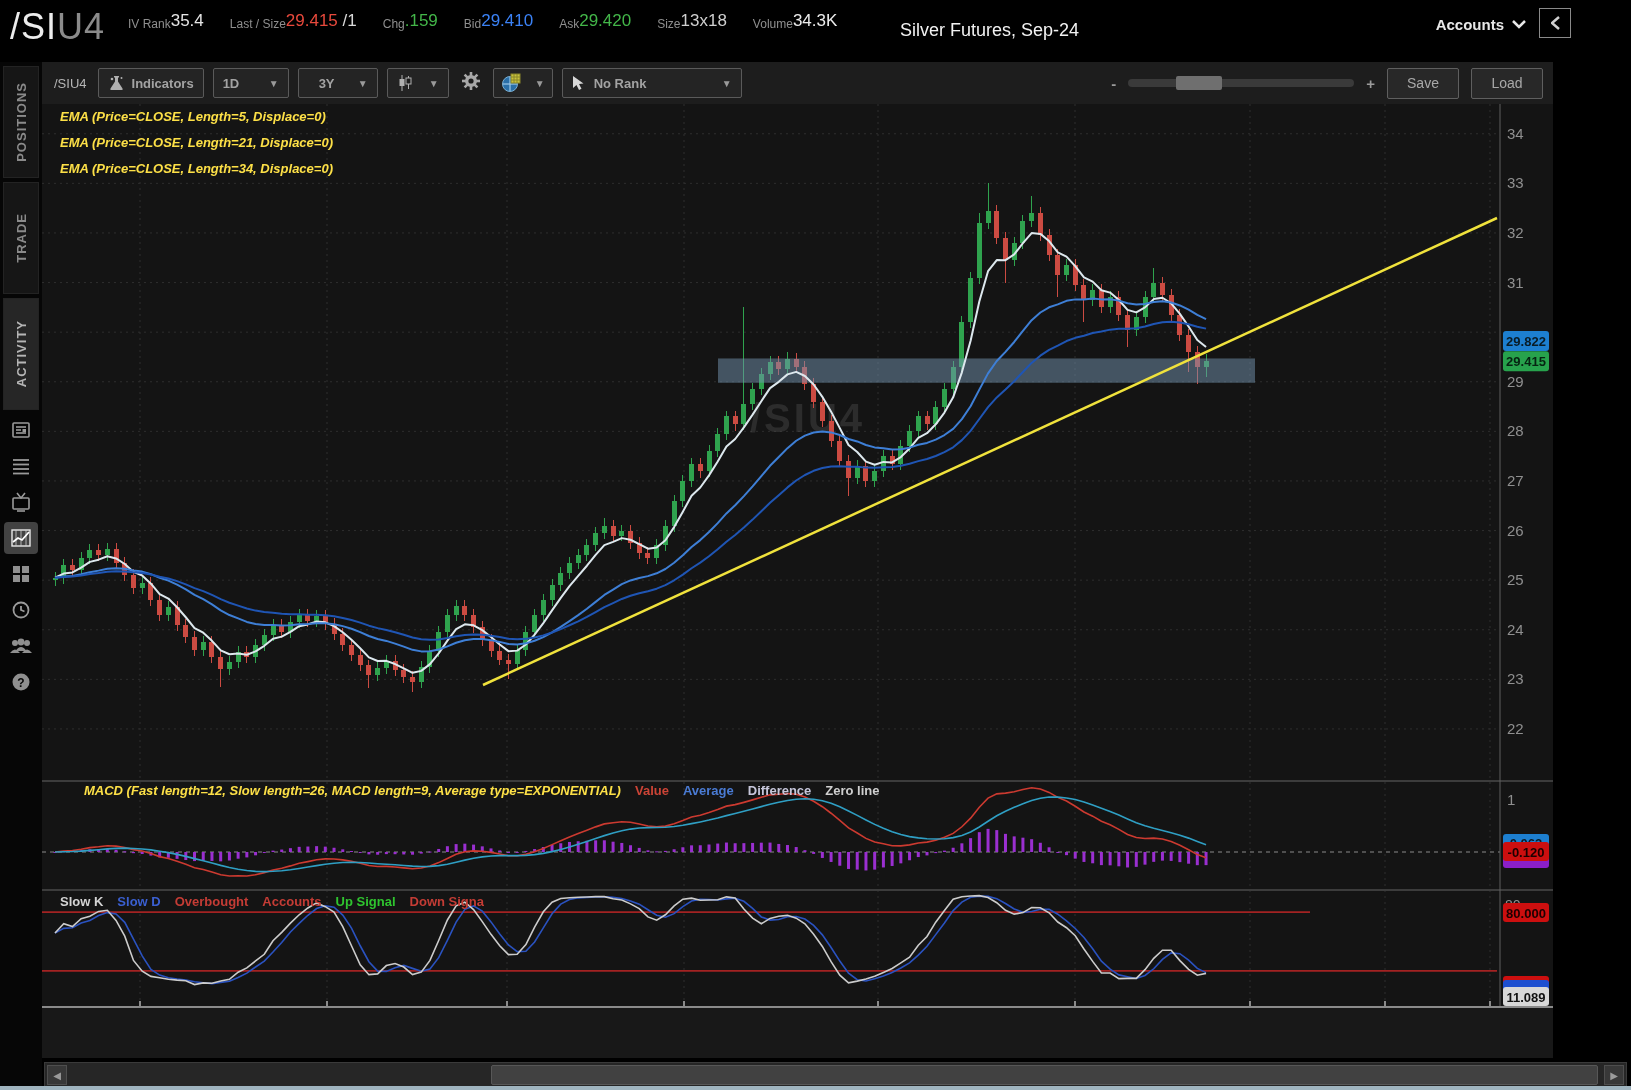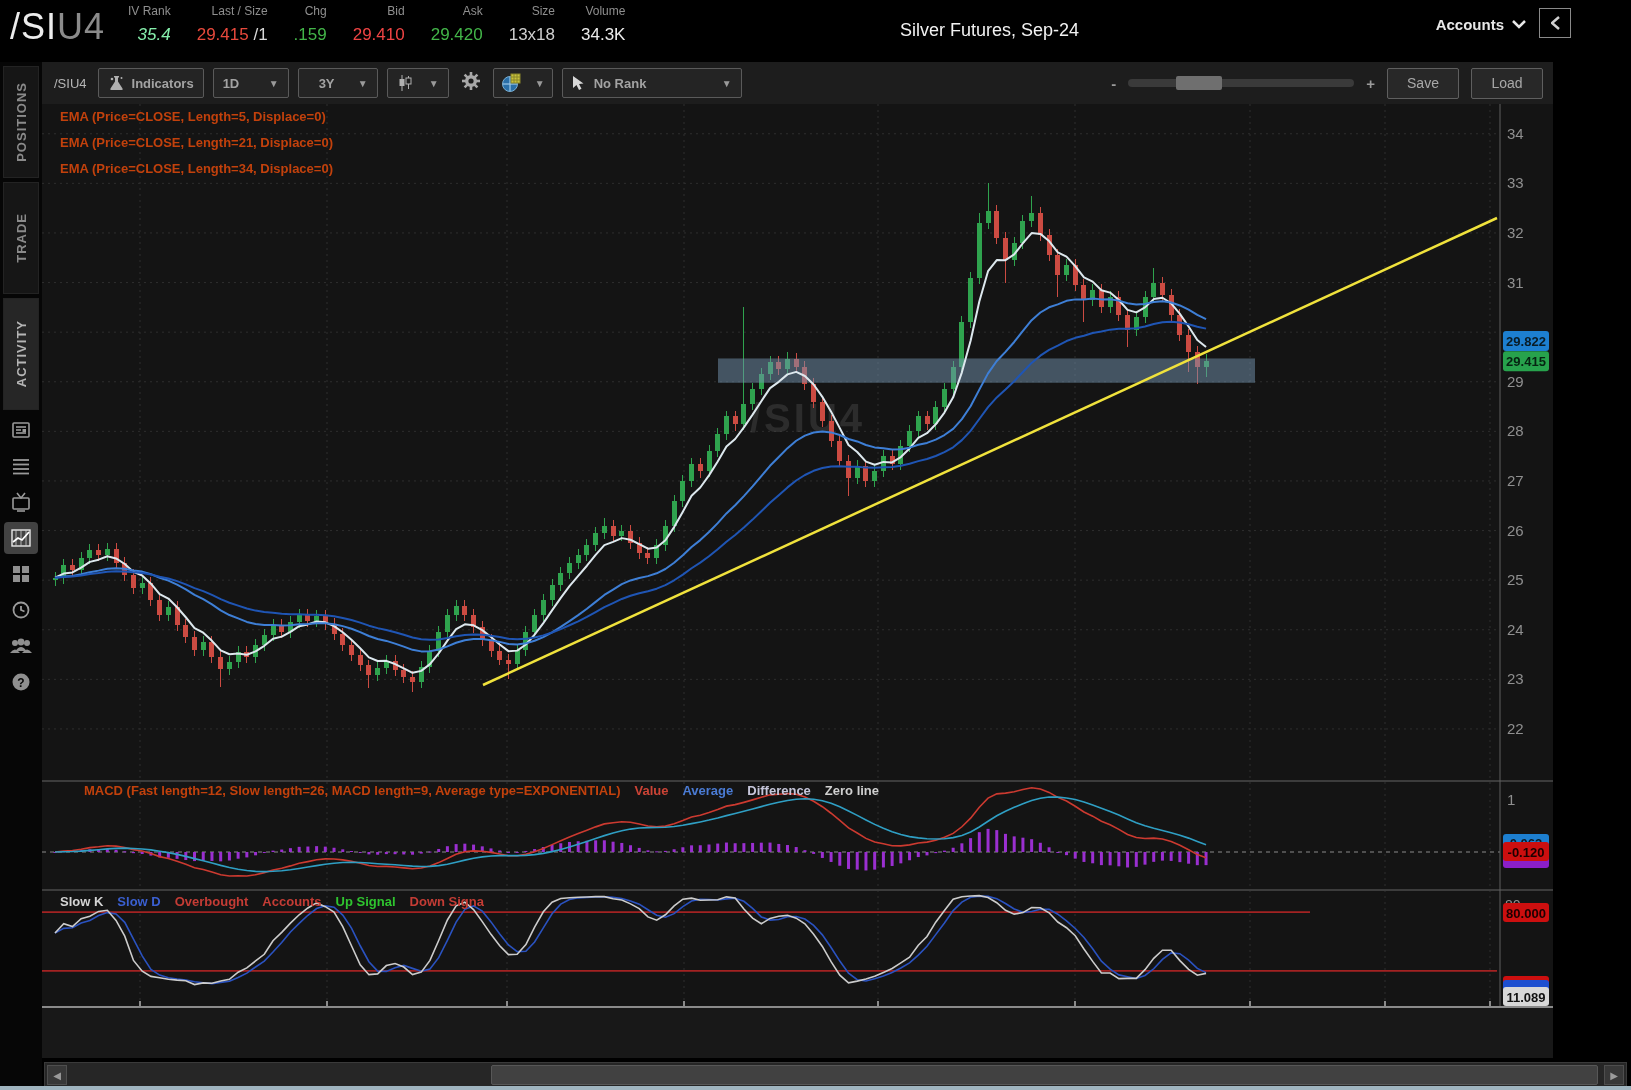--- a/index.html
+++ b/index.html
@@ -3,21 +3,21 @@
 <meta charset="utf-8">
 <style>
   * { margin:0; padding:0; box-sizing:border-box; }
   html,body { width:1631px; height:1090px; background:#000; overflow:hidden;
     font-family:"Liberation Sans", sans-serif; }
   
   #header { position:absolute; left:0; top:0; width:1631px; height:62px; background:#000; }
   #symbol { position:absolute; left:10px; top:6px; font-size:36px; letter-spacing:1px; }
   #symbol .pfx { color:#ececec; } #symbol .sfx { color:#8b8b8b; }
   #quote-fields { position:absolute; left:128px; top:4px; display:flex; gap:26px; }
-  .qf { display:flex; flex-direction:column; align-items:flex-end; }
+  .qf { display:flex; flex-direction:row; align-items:flex-end; }
   .qf .lbl { color:#8f8f8f; font-size:12px; }
   .qf .val { font-size:17px; margin-top:7px; white-space:nowrap; }
   #chart-title { position:absolute; left:900px; top:20px; color:#f2f2f2; font-size:18px; }
   #accounts { position:absolute; right:105px; top:16px; color:#e8e8e8; font-size:15px;
     font-weight:bold; display:flex; align-items:center; gap:8px; cursor:pointer; }
   #collapse-btn { position:absolute; right:60px; top:8px; width:32px; height:30px;
     border:1px solid #8a8a8a; display:flex; align-items:center; justify-content:center; }
   
   #sidebar { position:absolute; left:0; top:62px; width:42px; height:1028px; background:#060606; }
   .side-tab { width:36px; height:112px; margin:4px 3px 0 3px; background:#161616;
@@ -42,22 +42,22 @@
   #zoom-group { margin-left:auto; display:flex; align-items:center; gap:12px; }
   #zoom-track { position:relative; width:226px; height:8px; background:#3a3a3a; border-radius:4px; cursor:pointer; }
   #zoom-thumb { position:absolute; left:48px; top:-3px; width:46px; height:14px;
     background:#6f6f6f; border-radius:2px; }
   .pmbtn { color:#9a9a9a; font-size:15px; font-weight:bold; cursor:pointer; }
   .savebtn { width:72px; height:31px; border:1px solid #5f5f5f; border-radius:2px;
     background:#282828; color:#a8a8a8; font-size:14px; display:flex; align-items:center;
     justify-content:center; cursor:pointer; }
   #plot-wrap { position:absolute; left:0; top:42px; width:1511px; height:904px; background:#141414; }
   #chart-svg { position:absolute; left:0; top:0; }
-  .study-label { position:absolute; font-size:13px; font-weight:bold; color:#c2410c;
-    white-space:nowrap; cursor:pointer; }
+  .study-label { position:absolute; font-size:13px; font-weight:bold; color:#fde047;
+    white-space:nowrap; cursor:pointer;font-style:italic; }
   .legend-row { position:absolute; display:flex; gap:14px; font-size:13px; font-weight:bold;
     white-space:nowrap; overflow:hidden; }
   
   #xaxis { position:absolute; left:0; top:946px; width:1511px; height:48px; background:#1d1d1d; }
   .xlab { position:absolute; top:12px; transform:translateX(-50%); color:#8f8f8f;
     font-size:15px; font-weight:bold; }
   .xlab.dim { color:#5d5d5d; font-weight:normal; }
   
   #hscroll { position:absolute; left:44px; top:1062px; width:1583px; height:26px;
     background:#262626; border:1px solid #3a3a3a; }
@@ -72,33 +72,33 @@
 </head>
 <body>
 
 <div id="header">
   <div id="symbol">
     <span class="pfx">/SI</span><span class="sfx">U4</span>
   </div>
   <div id="quote-fields">
       <div class="qf">
         <span class="lbl">IV Rank</span>
-        <span class="val"><span style="color: #86efac; font-style: italic;">35.4</span></span>
+        <span class="val"><span style="color: #e5e5e5;">35.4</span></span>
       </div>
       <div class="qf">
         <span class="lbl">Last / Size</span>
         <span class="val"><span style="color: rgb(232, 73, 60);">29.415</span><span style="color: rgb(217, 217, 217);"> /1</span></span>
       </div>
       <div class="qf">
         <span class="lbl">Chg</span>
         <span class="val"><span style="color: rgb(67, 182, 73);">.159</span></span>
       </div>
       <div class="qf">
         <span class="lbl">Bid</span>
-        <span class="val"><span style="color: #ef4444;">29.410</span></span>
+        <span class="val"><span style="color: #3b82f6;">29.410</span></span>
       </div>
       <div class="qf">
         <span class="lbl">Ask</span>
         <span class="val"><span style="color: rgb(67, 182, 73);">29.420</span></span>
       </div>
       <div class="qf">
         <span class="lbl">Size</span>
         <span class="val"><span style="color: rgb(207, 207, 207);">13x18</span></span>
       </div>
       <div class="qf">

